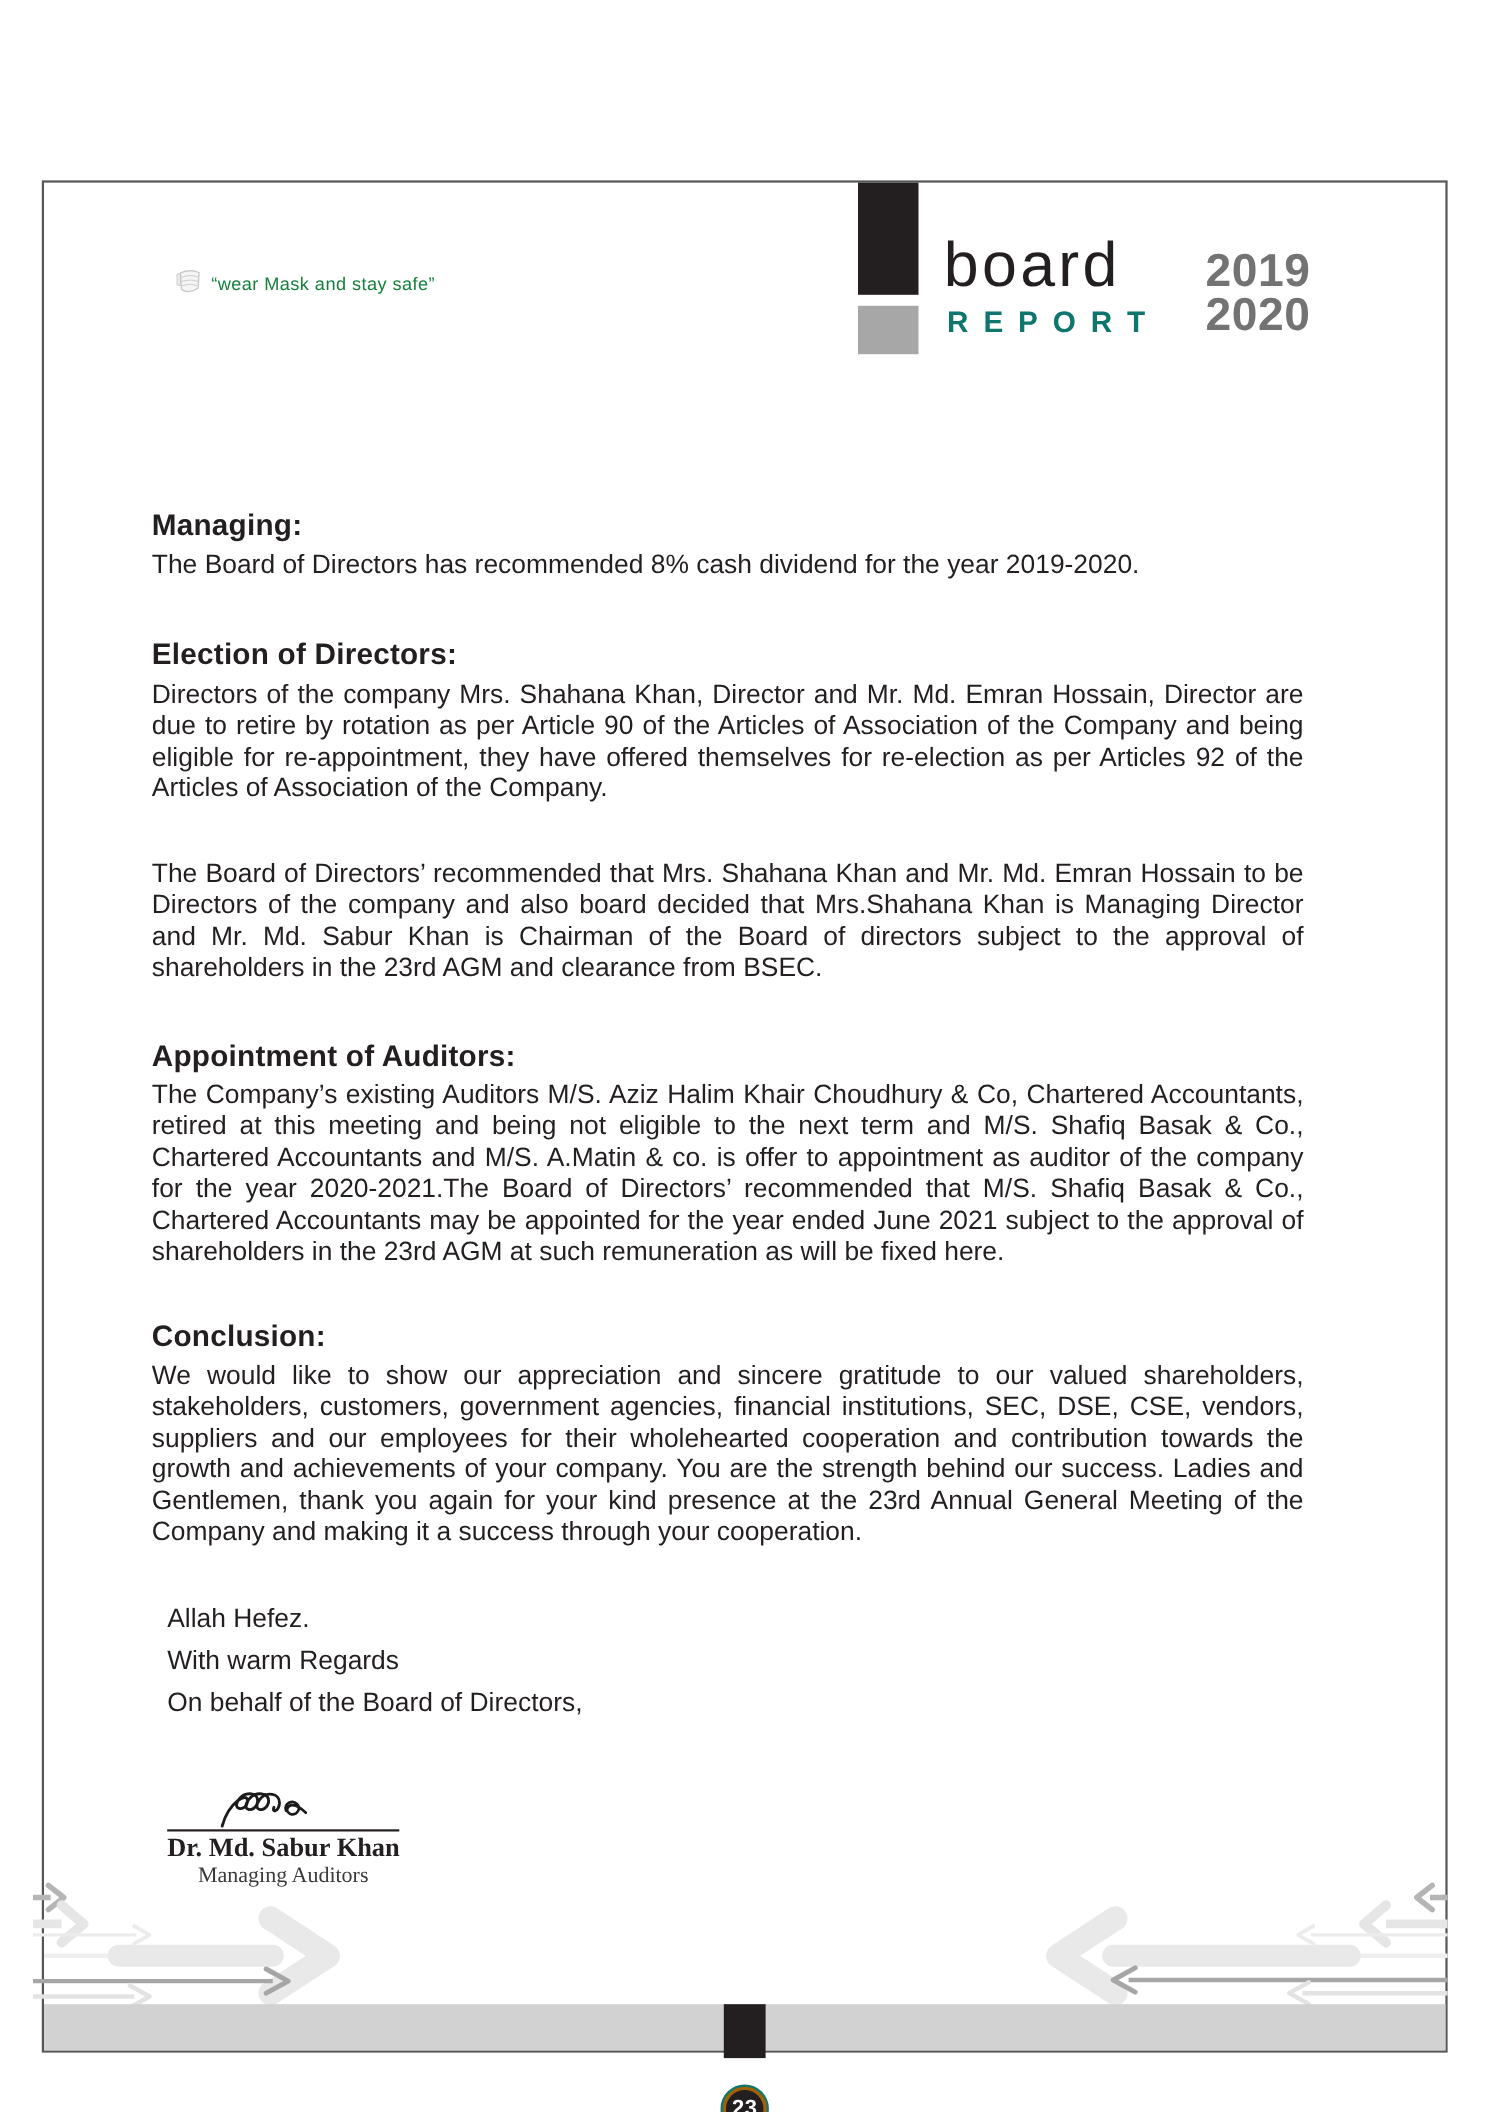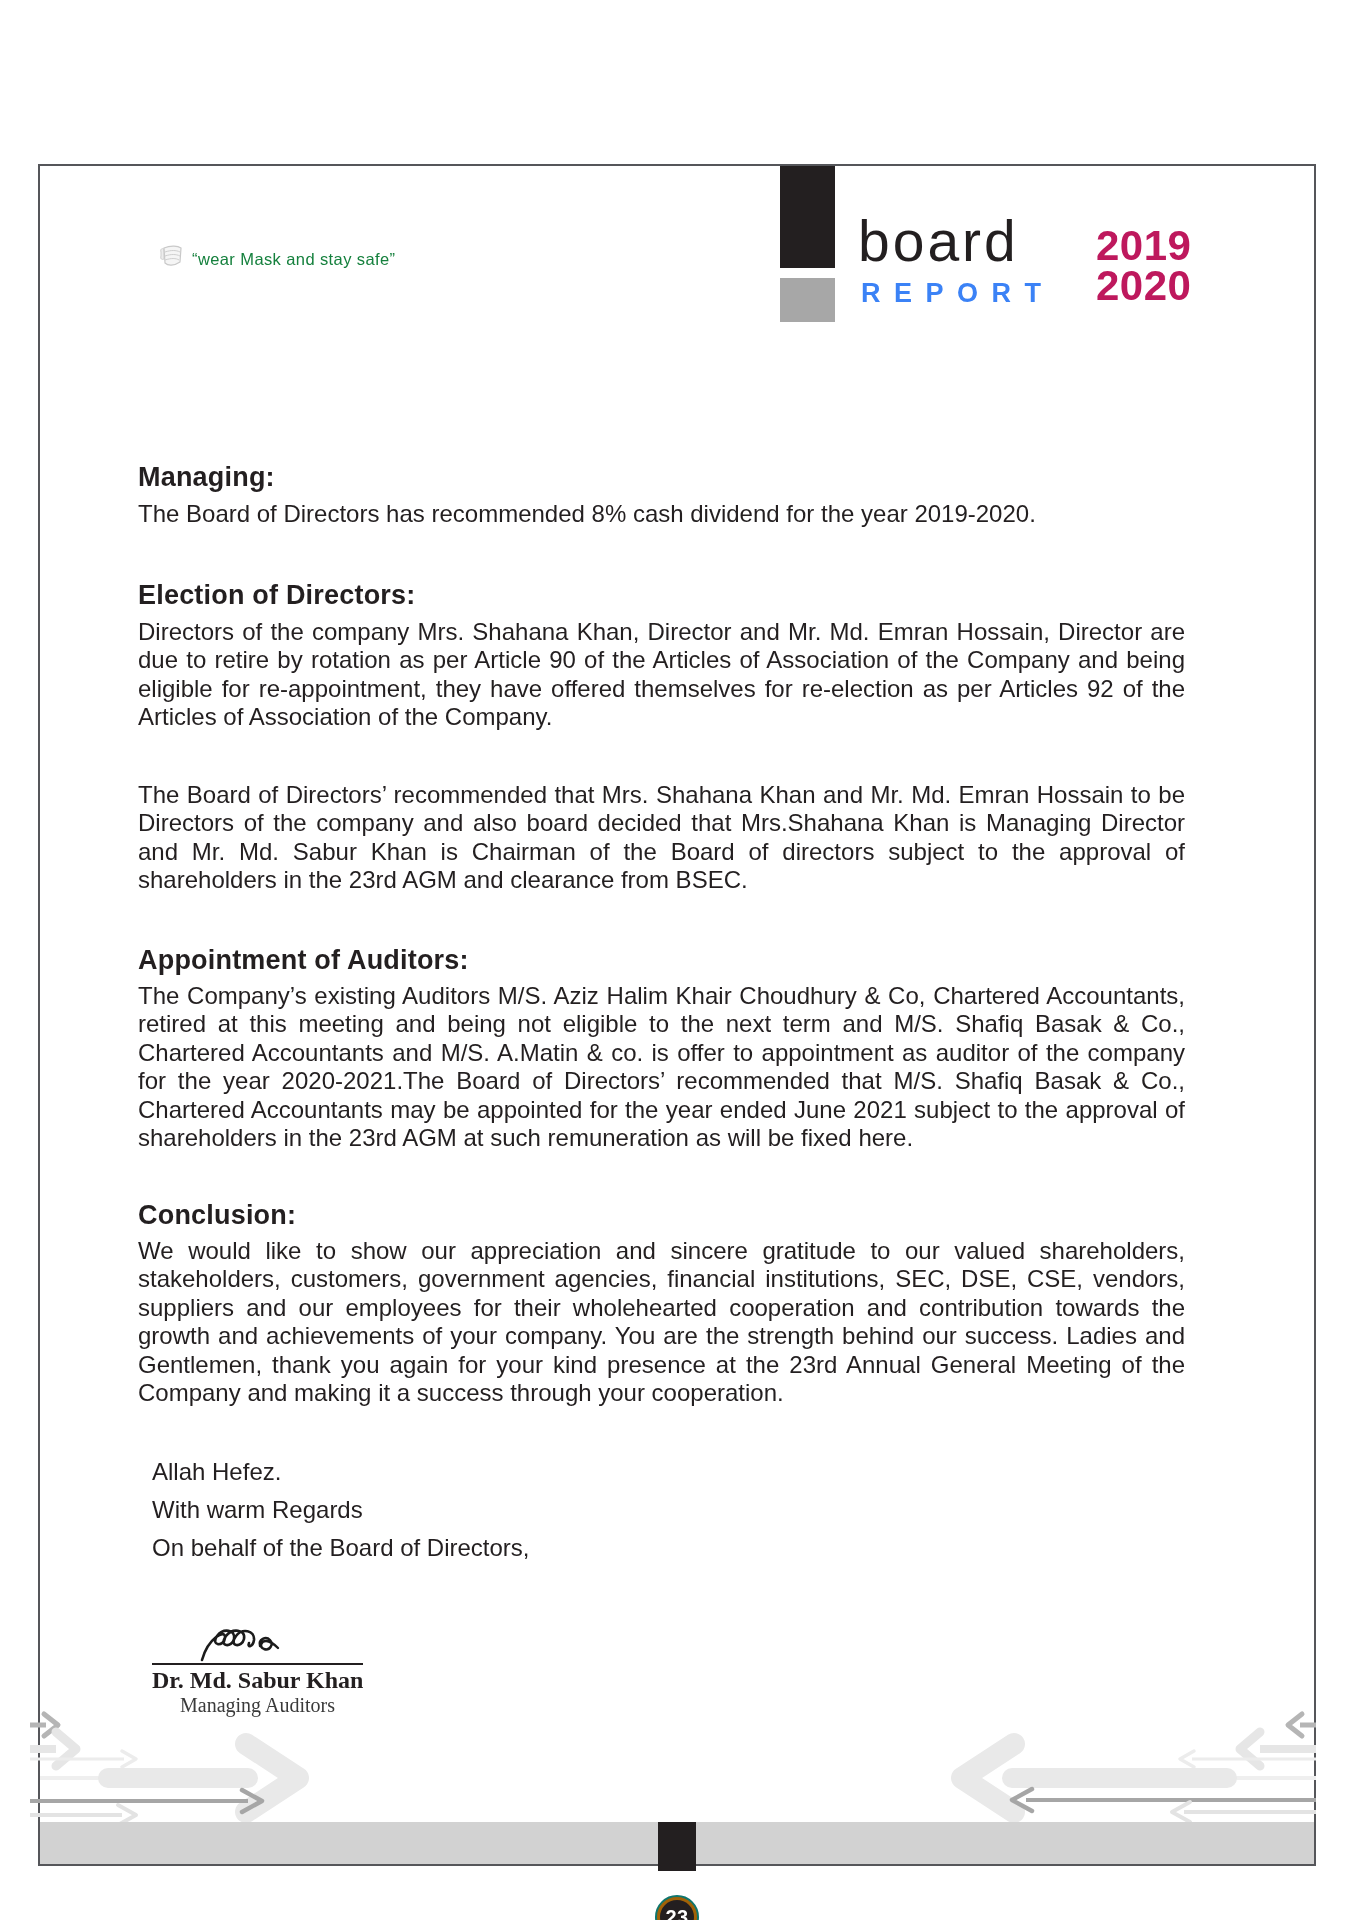--- a/index.html
+++ b/index.html
@@ -13,22 +13,22 @@
   .page-border{
     left:38px;top:164px;width:1278px;height:1702px;
     border:2px solid #55565a;box-sizing:border-box;background:#ffffff;
   }
 
   
   .mask-note{left:192px;top:250px;font-size:16.5px;color:#15803d;letter-spacing:0.4px;}
   .logo-black{left:780px;top:166px;width:55px;height:102px;background:#231f20;}
   .logo-gray{left:780px;top:278px;width:55px;height:44px;background:#a7a7a7;}
   .logo-word{left:858px;top:213px;font-size:57px;font-weight:400;letter-spacing:3px;color:#231f20;line-height:1;}
-  .logo-subword{left:861px;top:280px;font-size:27px;font-weight:700;letter-spacing:13.5px;color:#3b82f6;line-height:1;}
-  .logo-years{left:1096px;top:226px;font-size:42px;font-weight:700;line-height:40px;color:#be185d;letter-spacing:0.5px;}
+  .logo-subword{left:861px;top:280px;font-size:27px;font-weight:700;letter-spacing:13.5px;color:#0f766e;line-height:1;}
+  .logo-years{left:1096px;top:226px;font-size:42px;font-weight:700;line-height:40px;color:#737373;letter-spacing:0.5px;}
 
   
   .h-sec{left:138px;width:1047px;font-size:27px;font-weight:700;letter-spacing:0.2px;}
   .para{left:138px;width:1047px;font-size:24px;line-height:28.4px;text-align:justify;}
   .line24{left:152px;width:1047px;font-size:24px;}
 
   
   .sig-line{left:152px;top:1663px;width:211px;height:2px;background:#231f20;}
   .sig-name{left:152px;top:1667px;width:211px;text-align:right;font-family:"Liberation Serif",serif;font-weight:700;font-size:24px;white-space:nowrap;}
   .sig-title{left:152px;top:1694px;width:211px;text-align:center;font-family:"Liberation Serif",serif;font-size:20px;color:#3a3a3a;white-space:nowrap;}

